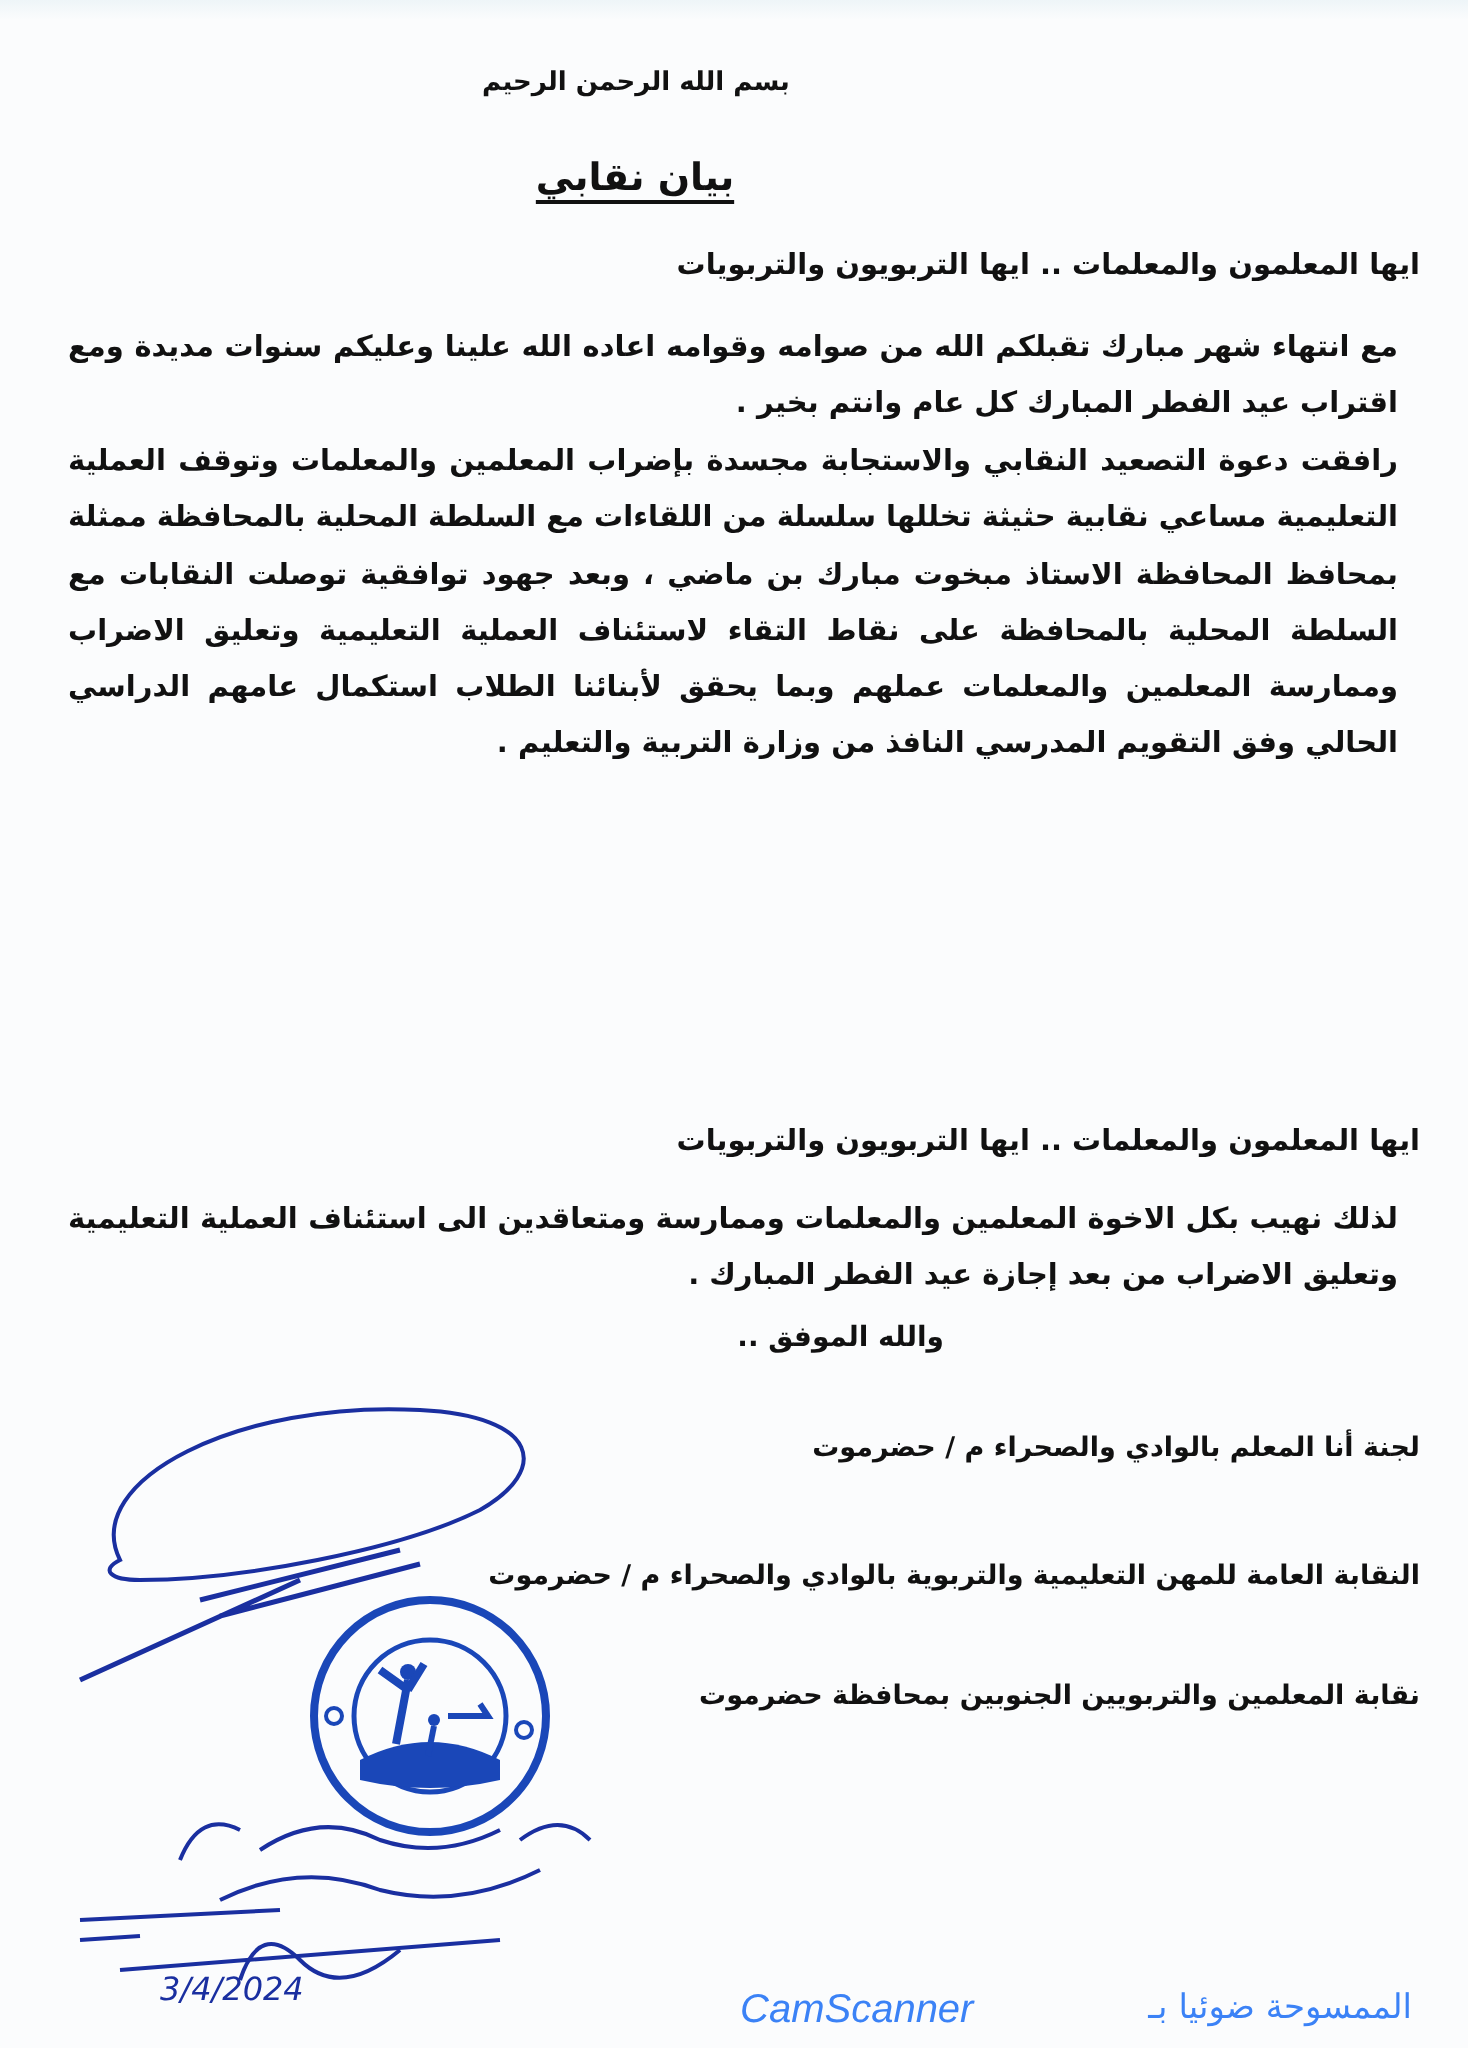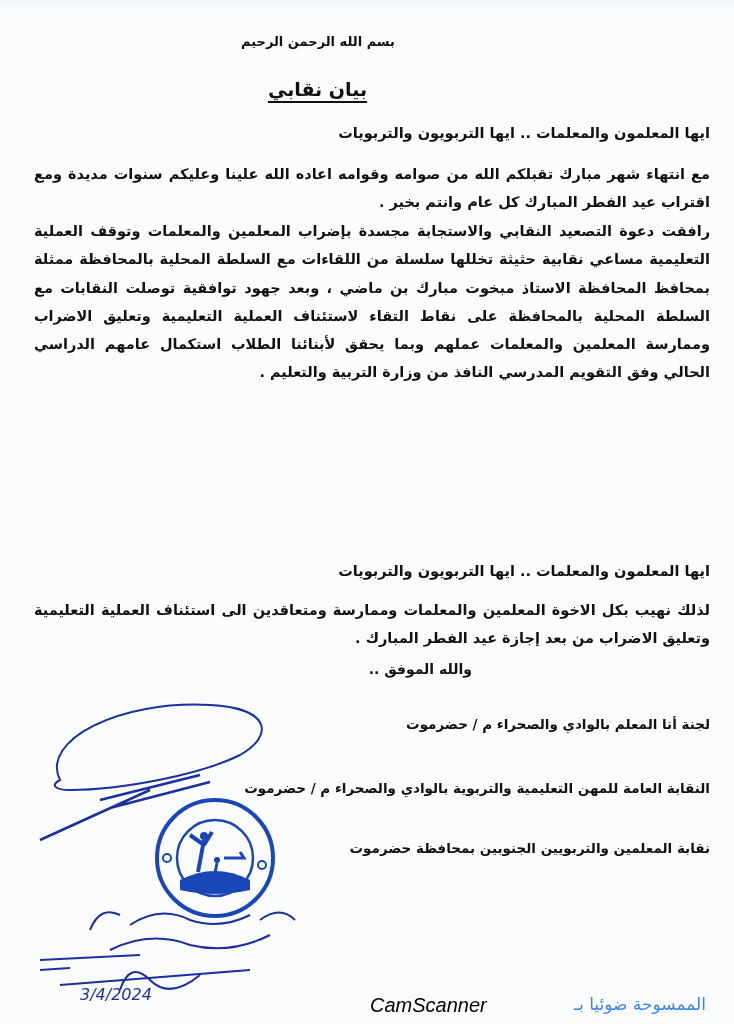--- a/index.html
+++ b/index.html
@@ -11,34 +11,34 @@
       position: relative;
     }
     .page { position: absolute; inset: 0; }
     .scan-top { position: absolute; top: 0; left: 0; width: 734px; height: 10px;
       background: linear-gradient(#eef5f8, #fbfcfd); }
     .basmala { position: absolute; top: 34px; left: 0; width: 636px; text-align: center;
       font-size: 13px; font-weight: bold; direction: rtl; }
     .title { position: absolute; top: 78px; left: 0; width: 635px; text-align: center;
       font-size: 19px; font-weight: bold; direction: rtl; }
     .title span { text-decoration: underline; text-underline-offset: 5px; text-decoration-thickness: 2px; }
-    .body { position: absolute; left: 34px; right: 24px; direction: rtl; text-align: justify;
+    .body { position: absolute; left: 34px; right: 35px; direction: rtl; text-align: justify;
       text-align-last: right; font-weight: bold; font-size: 14.5px; line-height: 28.3px; }
     .heading { position: absolute; right: 24px; direction: rtl; font-weight: bold; font-size: 14.5px; }
     .b1 { top: 160px; }
     .b2 { top: 217px; }
     .b3 { top: 470px; }
     .b4 { top: 596px; }
     .h1 { top: 125px; }
     .h2 { top: 563px; }
     .closing { position: absolute; top: 661px; right: 262px; direction: rtl; font-weight: bold; font-size: 14px; }
     .sig { position: absolute; right: 24px; direction: rtl; font-weight: bold; font-size: 13.5px; }
     .s1 { top: 716px; } .s2 { top: 780px; } .s3 { top: 840px; }
     .footer { position: absolute; top: 994px; left: 370px; font-style: italic; font-size: 20px;
-      color: #000000; font-family: "Liberation Sans", sans-serif; }
+      color: #3b82f6; font-family: "Liberation Sans", sans-serif; }
     .footer-ar { position: absolute; top: 994px; right: 28px; font-size: 17px; color: #3b82f6; direction: rtl; }
     .overlay { position: absolute; left: 0; top: 0; width: 734px; height: 1024px; pointer-events: none; }
   </style>
 </head>
 <body>
 
 <div class="page">
   <div class="scan-top"></div>
 
   <div class="basmala">بسم الله الرحمن الرحيم</div>

